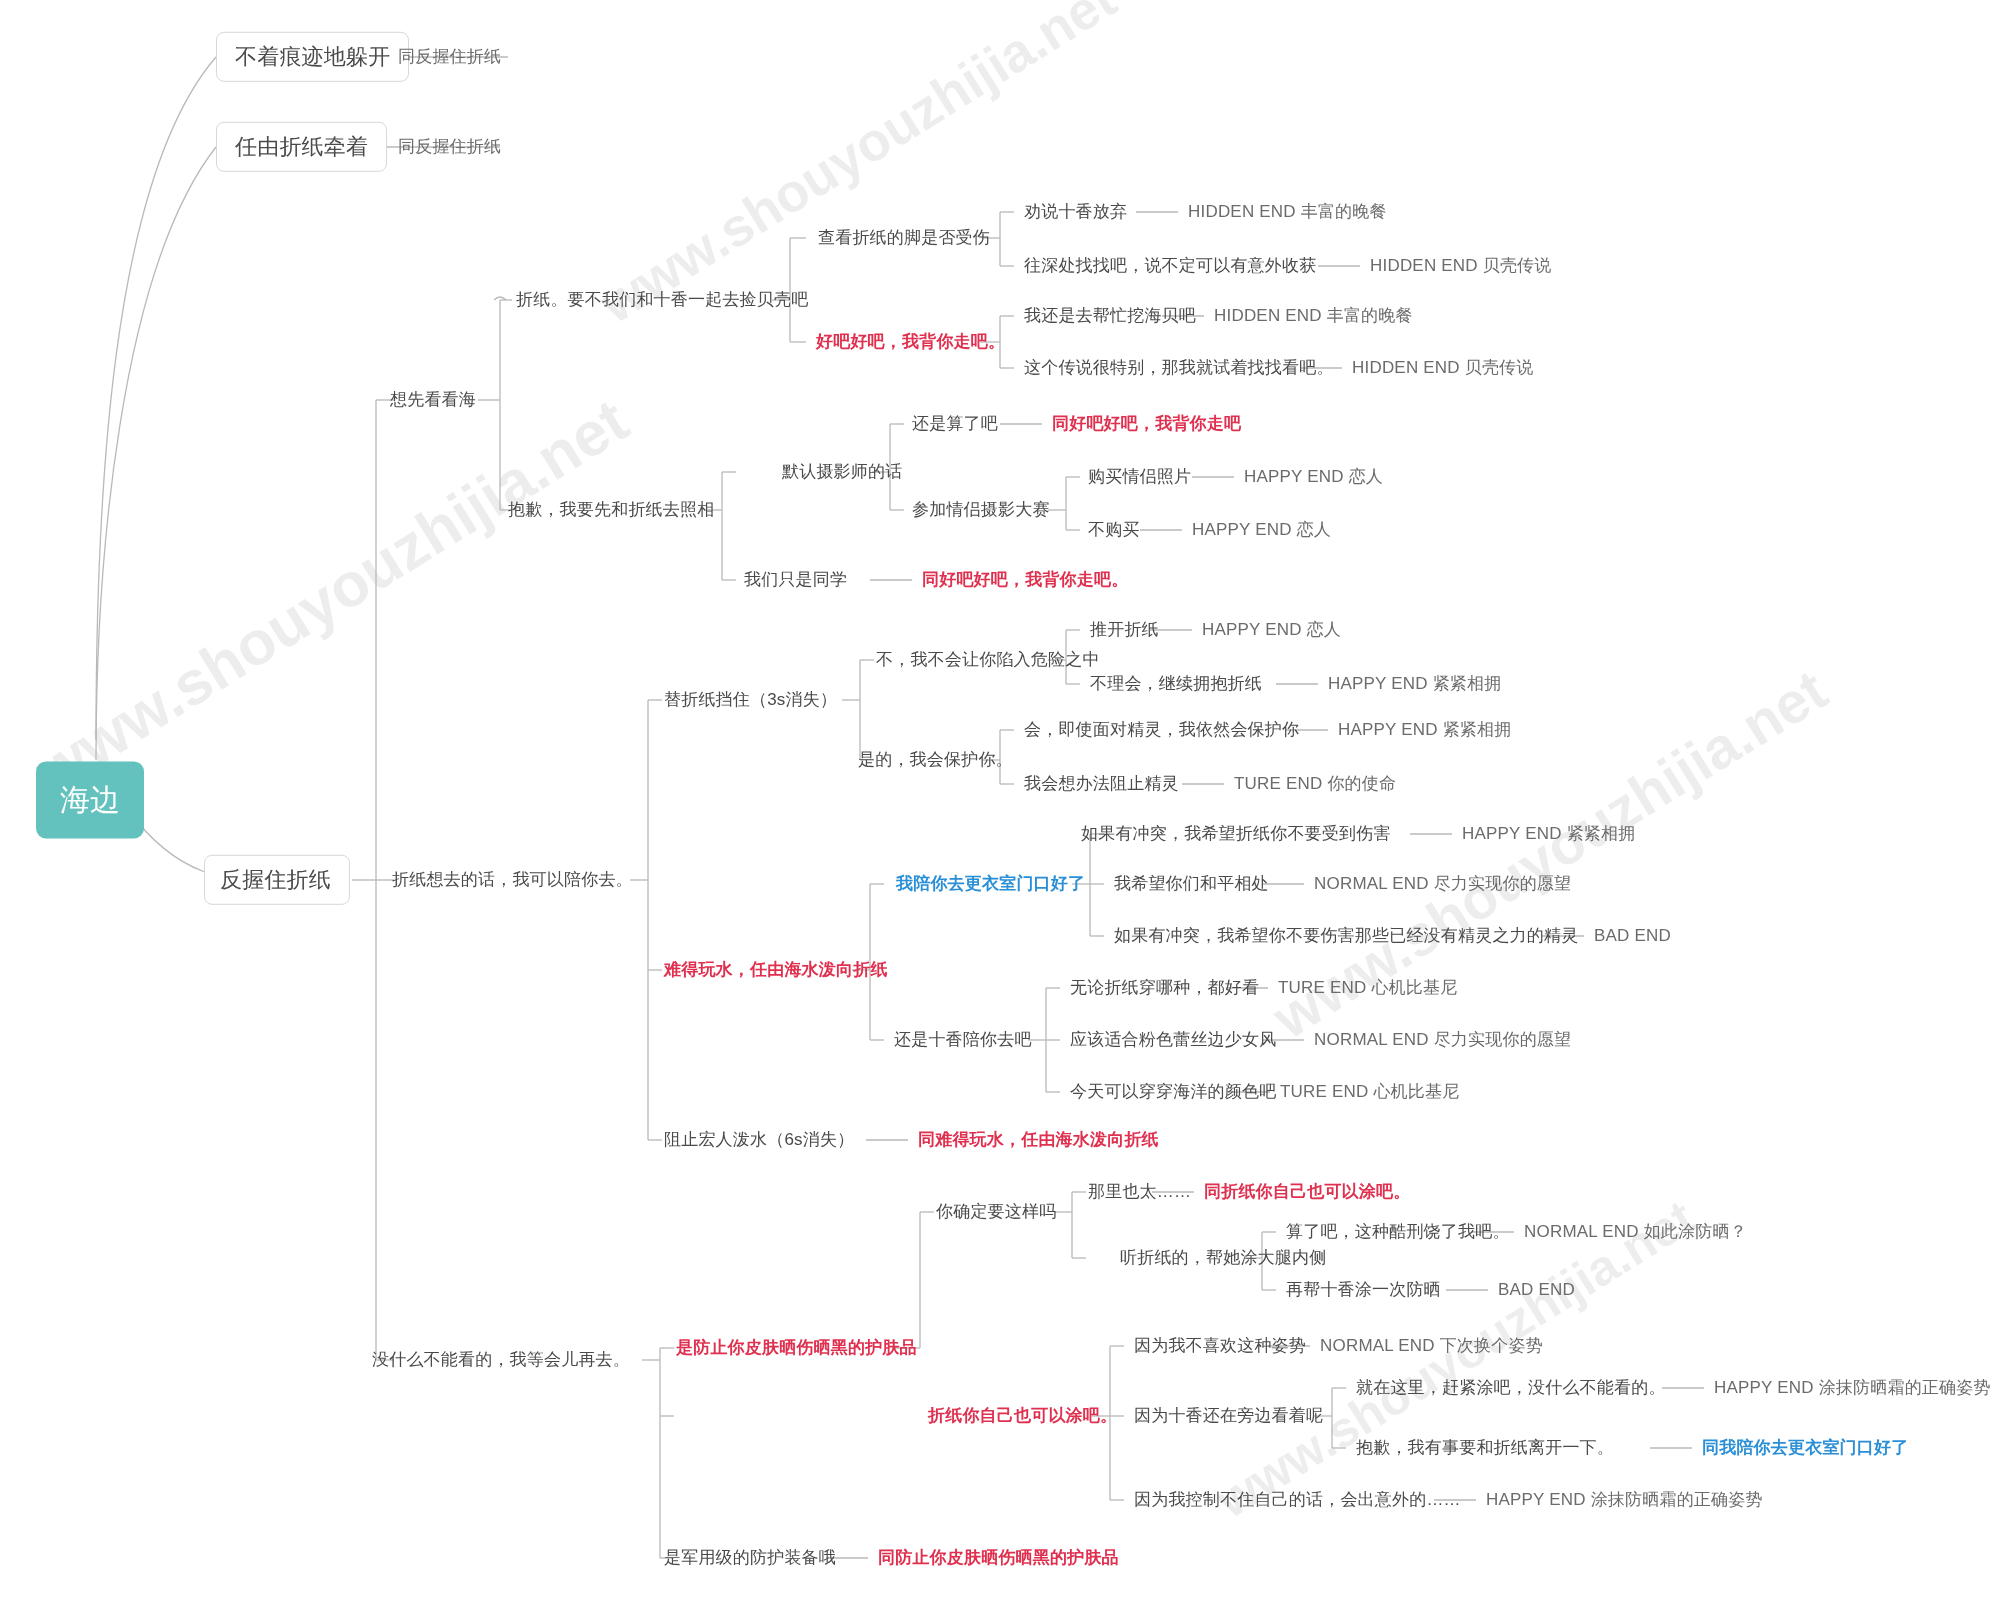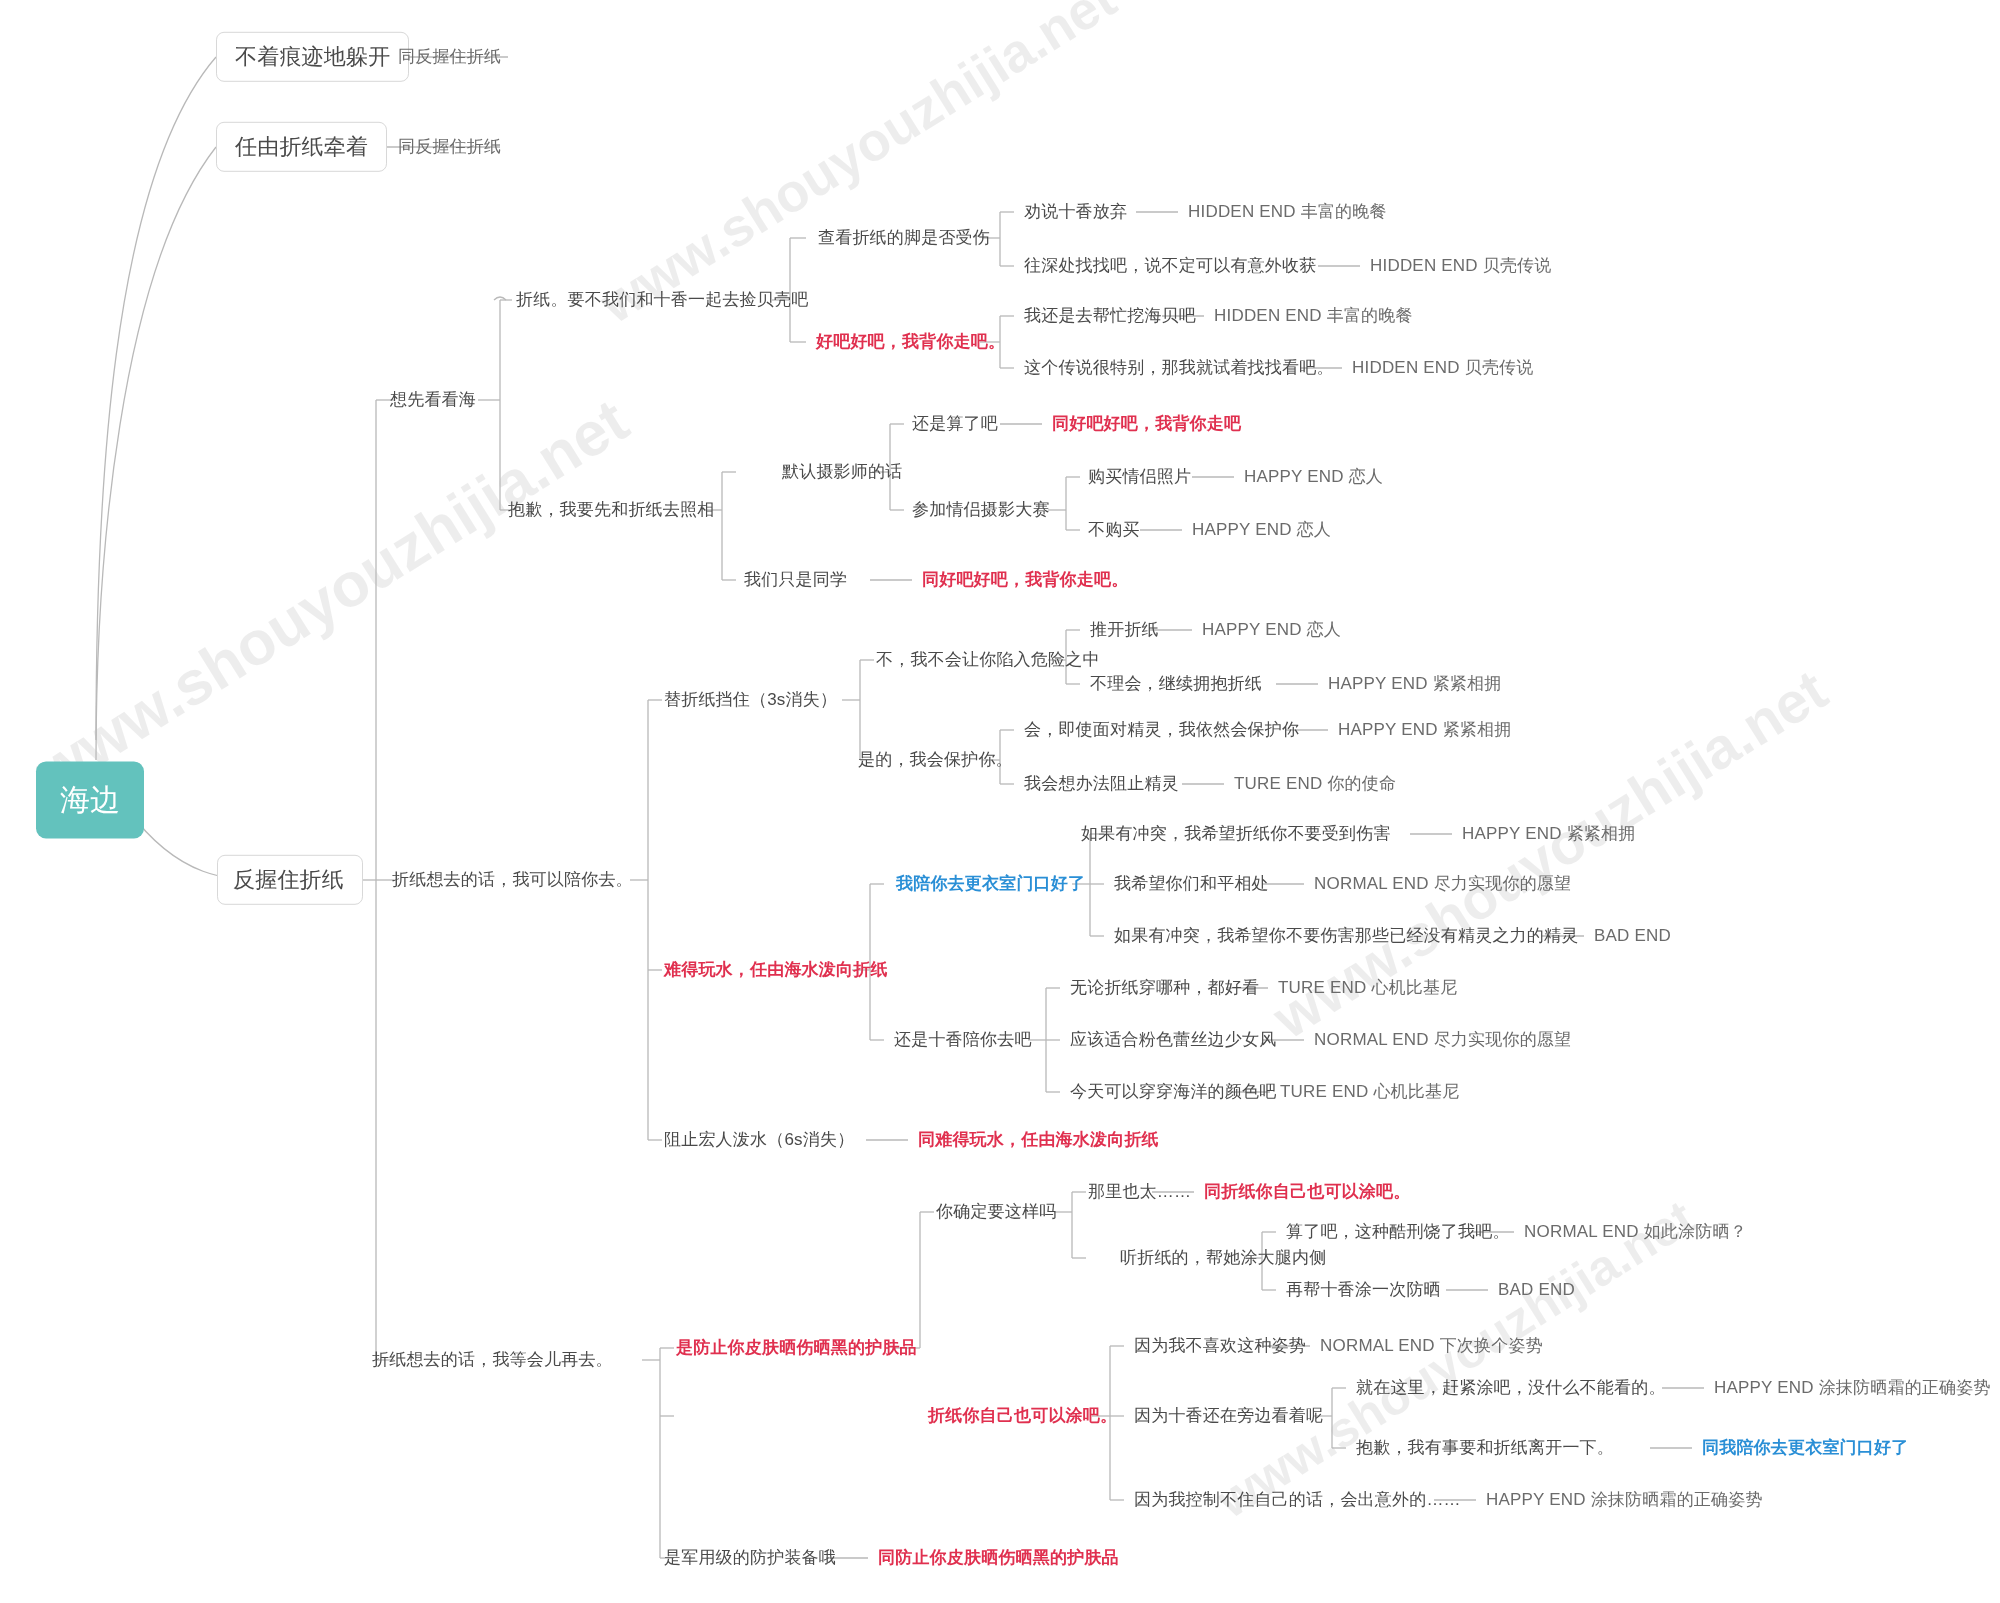--- a/index.html
+++ b/index.html
@@ -216,21 +216,21 @@
       <path d="M1434,1500 L1476,1500"></path>
 
       <path d="M826,1558 L868,1558"></path>
     </g>
   </svg>
 
   <div class="root" style="left:36px;top:800px;">海边</div>
 
   <div class="node boxed" style="left:216px;top:57px;">不着痕迹地躲开</div>
   <div class="node boxed" style="left:216px;top:147px;">任由折纸牵着</div>
-  <div class="node boxed" style="left:217px;top:880px;padding-left:15px;">反握住折纸</div>
+  <div class="node boxed" style="left:204px;top:880px;padding-left:15px;">反握住折纸</div>
 
   <div class="node end" style="left:398px;top:57px;">同反握住折纸</div>
   <div class="node end" style="left:398px;top:147px;">同反握住折纸</div>
 
   <div class="node" style="left:390px;top:400px;">想先看看海</div>
 
   <div class="node" style="left:516px;top:300px;">折纸。要不我们和十香一起去捡贝壳吧</div>
 
   <div class="node" style="left:818px;top:238px;">查看折纸的脚是否受伤</div>
   <div class="node" style="left:1024px;top:212px;">劝说十香放弃</div>
@@ -285,21 +285,21 @@
   <div class="node" style="left:1070px;top:988px;">无论折纸穿哪种，都好看</div>
   <div class="node end" style="left:1278px;top:988px;">TURE END 心机比基尼</div>
   <div class="node" style="left:1070px;top:1040px;">应该适合粉色蕾丝边少女风</div>
   <div class="node end" style="left:1314px;top:1040px;">NORMAL END 尽力实现你的愿望</div>
   <div class="node" style="left:1070px;top:1092px;">今天可以穿穿海洋的颜色吧</div>
   <div class="node end" style="left:1280px;top:1092px;">TURE END 心机比基尼</div>
 
   <div class="node" style="left:664px;top:1140px;">阻止宏人泼水（6s消失）</div>
   <div class="node red" style="left:918px;top:1140px;">同难得玩水，任由海水泼向折纸</div>
 
-  <div class="node" style="left:372px;top:1360px;">折纸想去的话，我等会儿再去。</div>
+  <div class="node" style="left:372px;top:1360px;">没什么不能看的，我等会儿再去。</div>
 
   <div class="node red" style="left:676px;top:1348px;">是防止你皮肤晒伤晒黑的护肤品</div>
 
   <div class="node" style="left:936px;top:1212px;">你确定要这样吗</div>
   <div class="node" style="left:1088px;top:1192px;">那里也太……</div>
   <div class="node red" style="left:1204px;top:1192px;">同折纸你自己也可以涂吧。</div>
   <div class="node" style="left:1120px;top:1258px;text-align:center;">听折纸的，帮她涂大腿内侧</div>
   <div class="node" style="left:1286px;top:1232px;">算了吧，这种酷刑饶了我吧。</div>
   <div class="node end" style="left:1524px;top:1232px;">NORMAL END 如此涂防晒？</div>
   <div class="node" style="left:1286px;top:1290px;">再帮十香涂一次防晒</div>

